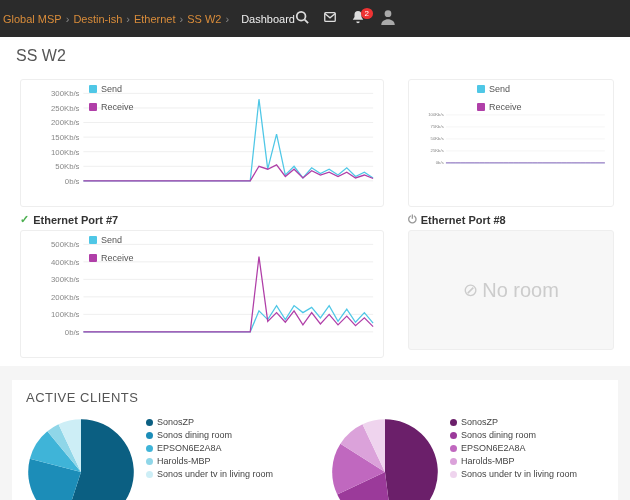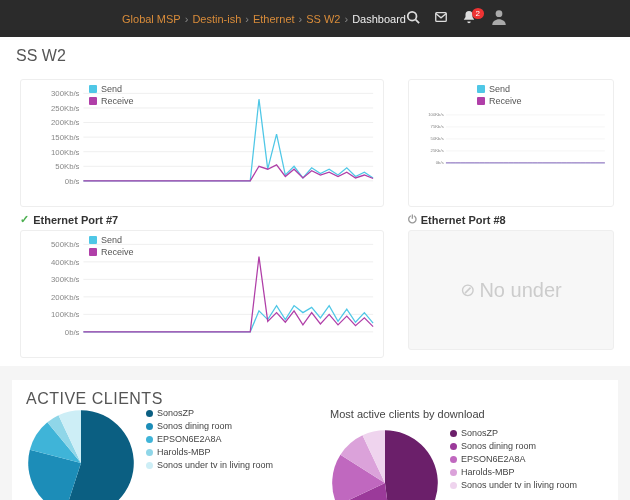--- a/index.html
+++ b/index.html
@@ -1,44 +1,44 @@
 <!DOCTYPE html>
 <html><head>
 <meta charset="utf-8">
 <style>
   * { box-sizing: border-box; margin: 0; padding: 0; }
   body { font-family: -apple-system, "Segoe UI", Arial, sans-serif; background: #f5f5f5; width: 630px; height: 500px; overflow: hidden; }
-  .topbar { background: #2b2b2b; color: #ddd; display: flex; align-items: center; justify-content: center; padding: 8px 3px; font-size: 11px; }
+  .topbar { background: #2b2b2b; color: #ddd; display: flex; align-items: center; justify-content: flex-start; padding: 8px 3px; font-size: 11px; }
   .breadcrumb { display: flex; gap: 4px; align-items: center; }
   .breadcrumb a { color: #d98c3a; text-decoration: none; }
   .breadcrumb .sep { color: #888; }
-  .breadcrumb .current { color: #eee; }
+  .breadcrumb .current { color: #eee; margin-left: 8px; }
   .topbar-icons { display: flex; gap: 14px; align-items: center; }
   .ticon { color: #ddd; font-size: 14px; position: relative; cursor: pointer; }
   .badge { position: absolute; top: -2px; right: -8px; background: #e33; color: #fff; border-radius: 50%; font-size: 8px; padding: 1px 4px; }
   .page-title { padding: 10px 16px 6px; font-size: 16px; color: #555; background: #fff; }
   .panels { display: flex; gap: 8px; padding: 0 12px; background: #fff; }
   .panel { background: #fff; border-radius: 4px; padding: 8px; flex: 1; }
   .panel-left { flex: 0 0 380px; }
   .panel-right-cut { flex: 0 0 222px; overflow: hidden; }
   .chart-box { border: 1px solid #eee; border-radius: 3px; padding: 6px; position: relative; }
   .chart-legend { position: absolute; top: 4px; left: 68px; font-size: 9px; color: #555; }
-  .lg { display: flex; align-items: center; gap: 4px; margin-bottom: 2px; }
+  .lg { display: flex; align-items: center; gap: 4px; margin-bottom: 8px; }
   .lg-sw { width: 8px; height: 8px; border-radius: 1px; }
   .sw-send { background: #4fc7e6; }
   .sw-recv { background: #b03fa8; }
   .port-title { font-size: 11px; font-weight: 600; color: #333; margin: 6px 0 4px; display: flex; align-items: center; gap: 4px; }
   .port-up { color: #4caf50; }
   .port-off { color: #999; }
   .nolink { border: 1px solid #eee; border-radius: 3px; background: #f7f7f7; color: #ccc; display: flex; align-items: center; justify-content: center; font-size: 20px; height: 120px; }
   svg.mini { width: 100%; height: 110px; }
   .y-tick { font-size: 8px; fill: #888; text-anchor: end; }
   .grid { stroke: #eee; stroke-width: 1; }
   .active-clients { background: #fff; margin: 14px 12px 0; padding: 10px 14px; }
-  .ac-title { font-size: 16px; color: #555; letter-spacing: 0.5px; }
+  .ac-title { font-size: 13px; color: #555; letter-spacing: 0.5px; margin-bottom: 12px; }
   .pies { display: flex; gap: 30px; }
   .pie-block { flex: 1; }
   .pie-sub { font-size: 11px; color: #444; margin-bottom: 8px; }
   .pie-row { display: flex; gap: 10px; align-items: flex-start; }
   .pie { position: relative; }
   .pie svg { display: block; }
   .pie-legend { font-size: 9px; color: #444; }
   .pie-legend .lg { margin-bottom: 3px; }
   .dot { width: 7px; height: 7px; border-radius: 50%; }
   .nolink-icon { font-size: 18px; margin-right: 4px; }
@@ -180,21 +180,21 @@
           <path d="M58.0 96.0 L67.0 96.0 L76.1 96.0 L85.1 96.0 L94.1 96.0 L103.2 96.0 L112.2 96.0 L121.2 96.0 L130.2 96.0 L139.3 96.0 L148.3 96.0 L157.3 96.0 L166.4 96.0 L175.4 96.0 L184.4 96.0 L193.5 96.0 L202.5 96.0 L211.5 96.0 L220.5 96.0 L229.6 96.0 L238.6 96.0 L247.6 96.0 L256.7 96.0 L265.7 96.0 L274.7 96.0 L283.8 96.0 L292.8 96.0 L301.8 96.0 L310.8 96.0 L319.9 96.0 L328.9 96.0 L337.9 96.0 L347.0 96.0 L356.0 96.0" stroke="#4fc7e6" stroke-width="1.3" fill="none"></path>
           <path d="M58.0 96.0 L67.0 96.0 L76.1 96.0 L85.1 96.0 L94.1 96.0 L103.2 96.0 L112.2 96.0 L121.2 96.0 L130.2 96.0 L139.3 96.0 L148.3 96.0 L157.3 96.0 L166.4 96.0 L175.4 96.0 L184.4 96.0 L193.5 96.0 L202.5 96.0 L211.5 96.0 L220.5 96.0 L229.6 96.0 L238.6 96.0 L247.6 96.0 L256.7 96.0 L265.7 96.0 L274.7 96.0 L283.8 96.0 L292.8 96.0 L301.8 96.0 L310.8 96.0 L319.9 96.0 L328.9 96.0 L337.9 96.0 L347.0 96.0 L356.0 96.0" stroke="#b03fa8" stroke-width="1.3" fill="none"></path>
         </svg>
     </div>
     <div class="port-title">
       <span class="port-off">⏻</span>
       <span>Ethernet Port #8</span>
     </div>
     <div class="nolink">
       <span class="nolink-icon">⊘</span>
-      <span>No under</span>
+      <span>No room</span>
     </div>
   </div>
 </div>
 
 <div class="active-clients">
   <div class="ac-title">ACTIVE CLIENTS</div>
   <div class="pies">
     <div class="pie-block">
       <div class="pie-row">
         <div class="pie">
@@ -224,21 +224,20 @@
               <span>Harolds-MBP</span>
             </div>
             <div class="lg">
               <span class="dot" style="background:#cdeef6"></span>
               <span>Sonos under tv in living room</span>
             </div>
           </div>
       </div>
     </div>
     <div class="pie-block">
-      <div class="pie-sub">Most active clients by download</div>
       <div class="pie-row">
         <div class="pie">
             <svg id="pie-dn" width="110" height="110" viewBox="0 0 100 100">
               <path d="M50 50 L50 2 A48 48 0 0 1 56.015995211086626 97.62150566309494 Z" fill="#6b1f6a"></path>
               <path d="M50 50 L56.015995211086626 97.62150566309494 A48 48 0 0 1 6.568301481631067 70.4374059951235 Z" fill="#9b3a9a"></path>
               <path d="M50 50 L6.568301481631067 70.4374059951235 A48 48 0 0 1 9.472259575903273 24.280313841008173 Z" fill="#c068bf"></path>
               <path d="M50 50 L9.472259575903273 24.280313841008173 A48 48 0 0 1 29.562594004876498 6.568301481631067 Z" fill="#dba2da"></path>
               <path d="M50 50 L29.562594004876498 6.568301481631067 A48 48 0 0 1 49.99999999999999 2 Z" fill="#efd4ee"></path>
             </svg>
           </div>

